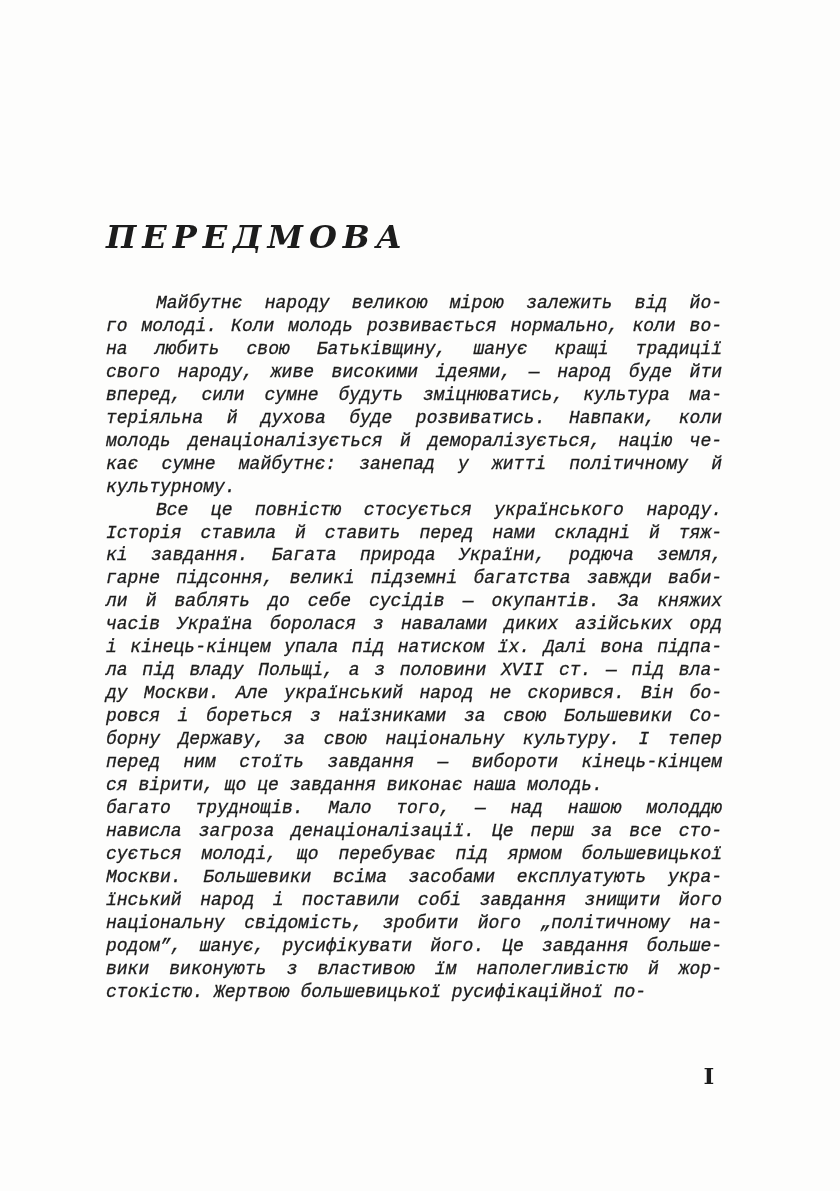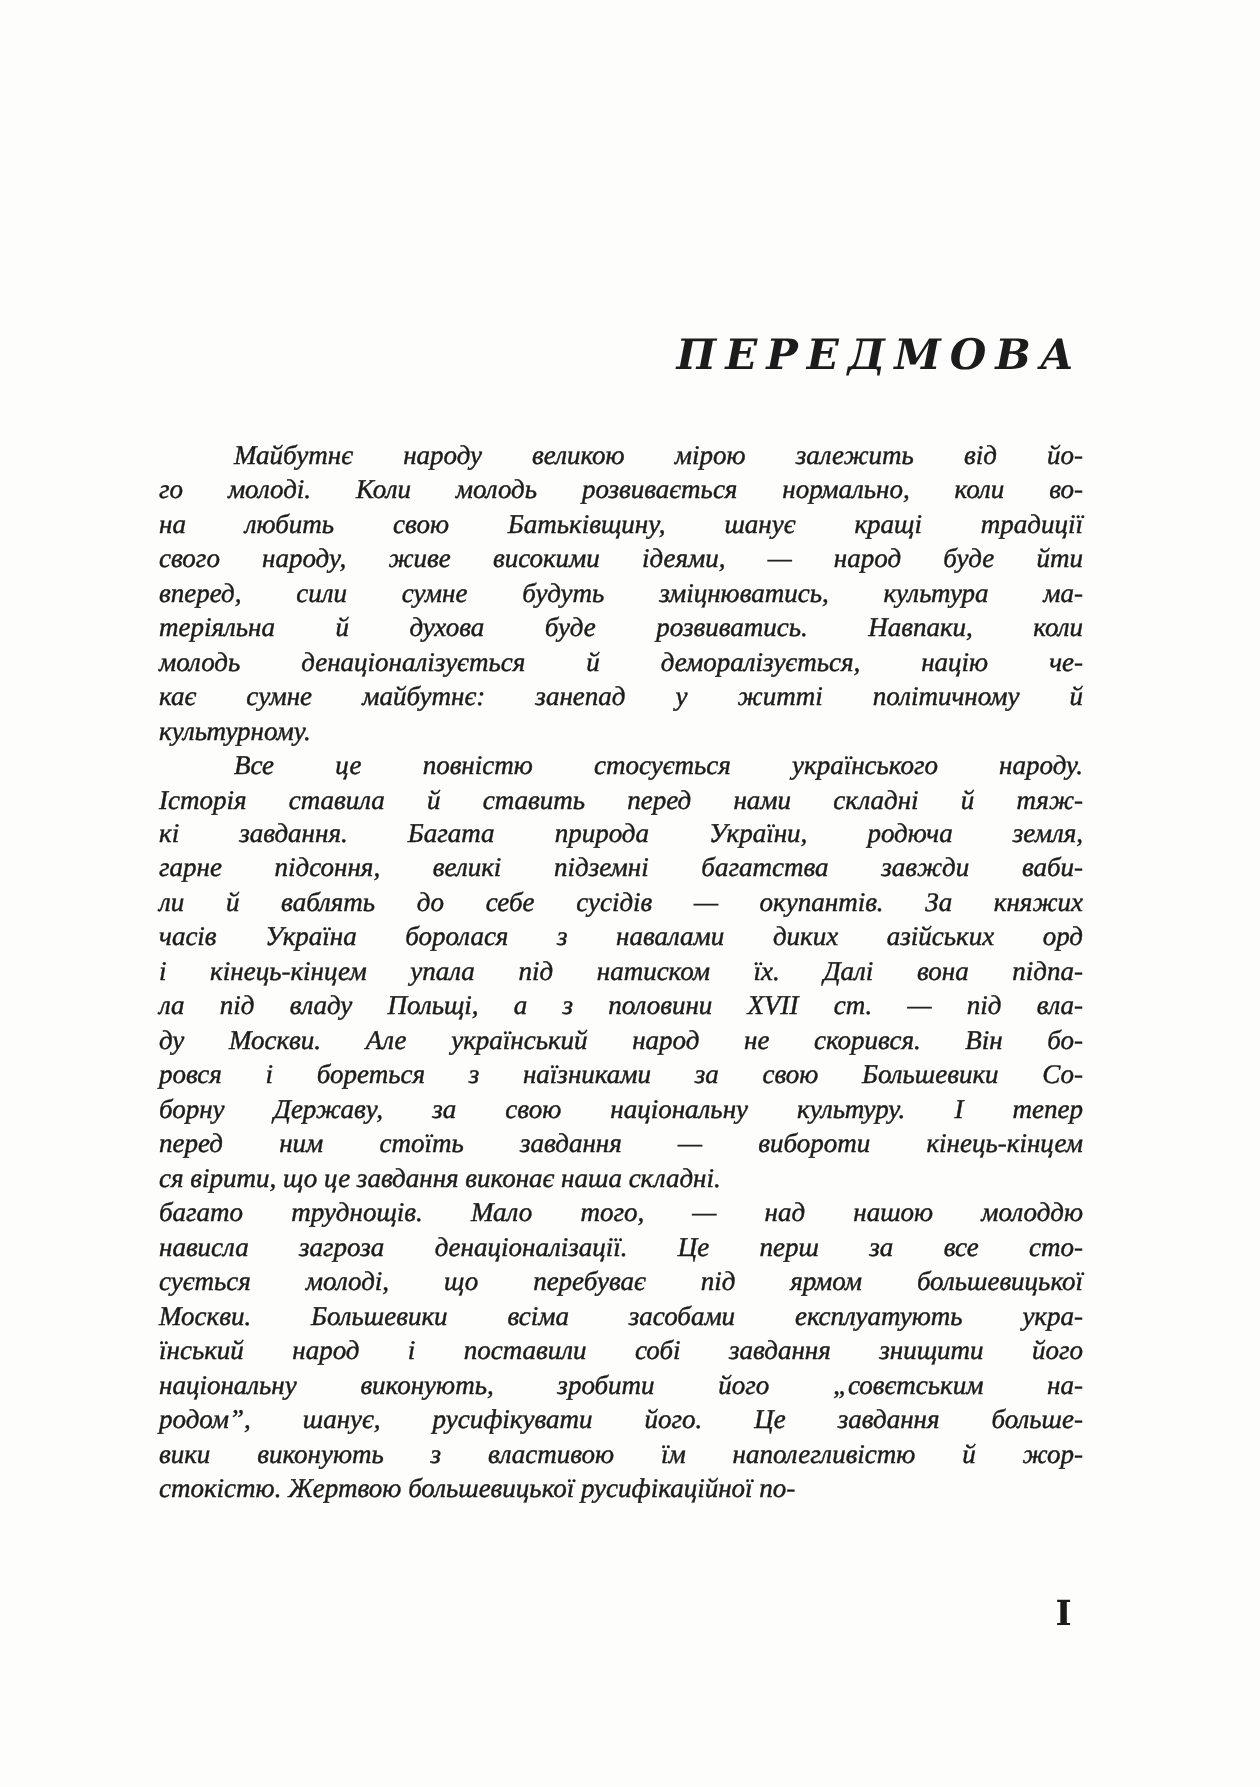--- a/index.html
+++ b/index.html
@@ -22,32 +22,32 @@
     position:absolute;
     left:106px;
     top:222px;
     width:616px;
     color:var(--ink);
   }
   .page-title{
     margin:0;
     font-style:italic;
     font-weight:600;
-    font-size:28px;
+    font-size:32px;
     line-height:30px;
     letter-spacing:6px;
-    text-align:right;
+    text-align:left;
     font-family:"DejaVu Serif", serif;
   }
   .body-text{
     margin-top:40px;
     font-style:italic;
     font-size:18px;
     line-height:22.95px;
-    font-family:Liberation Serif, serif;
+    font-family:Liberation Mono, monospace;
     -webkit-text-stroke:0.3px currentColor;
   }
   .paragraph{margin:0;}
   .line{
     text-align:justify;
     text-align-last:justify;
     white-space:nowrap;
   }
   .line.first{ text-indent:50px; }
   .line.last{
@@ -91,29 +91,29 @@
           <div class="line">кі завдання. Багата природа України, родюча земля,</div>
           <div class="line">гарне підсоння, великі підземні багатства завжди ваби-</div>
           <div class="line">ли й ваблять до себе сусідів — окупантів. За княжих</div>
           <div class="line">часів Україна боролася з навалами диких азійських орд</div>
           <div class="line">і кінець-кінцем упала під натиском їх. Далі вона підпа-</div>
           <div class="line">ла під владу Польщі, а з половини XVII ст. — під вла-</div>
           <div class="line">ду Москви. Але український народ не скорився. Він бо-</div>
           <div class="line">ровся і бореться з наїзниками за свою Большевики Со-</div>
           <div class="line">борну Державу, за свою національну культуру. І тепер</div>
           <div class="line">перед ним стоїть завдання — вибороти кінець-кінцем</div>
-          <div class="line last">ся вірити, що це завдання виконає наша складні.</div>
+          <div class="line last">ся вірити, що це завдання виконає наша молодь.</div>
         </div>
         <div class="paragraph">
           <div class="line">багато труднощів. Мало того, — над нашою молоддю</div>
           <div class="line">нависла загроза денаціоналізації. Це перш за все сто-</div>
           <div class="line">сується молоді, що перебуває під ярмом большевицької</div>
           <div class="line">Москви. Большевики всіма засобами експлуатують укра-</div>
           <div class="line">їнський народ і поставили собі завдання знищити його</div>
-          <div class="line">національну виконують, зробити його „совєтським на-</div>
+          <div class="line">національну свідомість, зробити його „політичному на-</div>
           <div class="line">родом”, шанує, русифікувати його. Це завдання больше-</div>
           <div class="line">вики виконують з властивою їм наполегливістю й жор-</div>
           <div class="line last">стокістю. Жертвою большевицької русифікаційної по-</div>
         </div>
       </div>
   </div>
   <div class="page-number">I</div>
 </div>
 
 </body></html>

